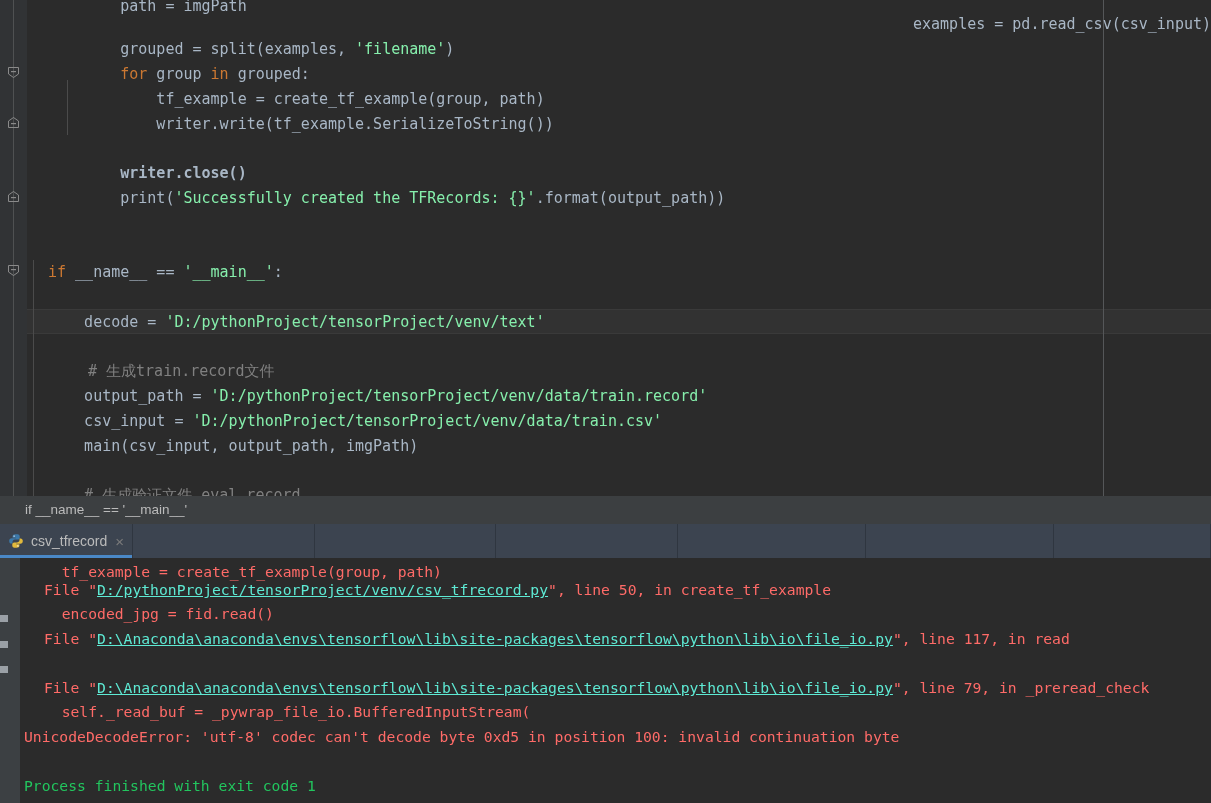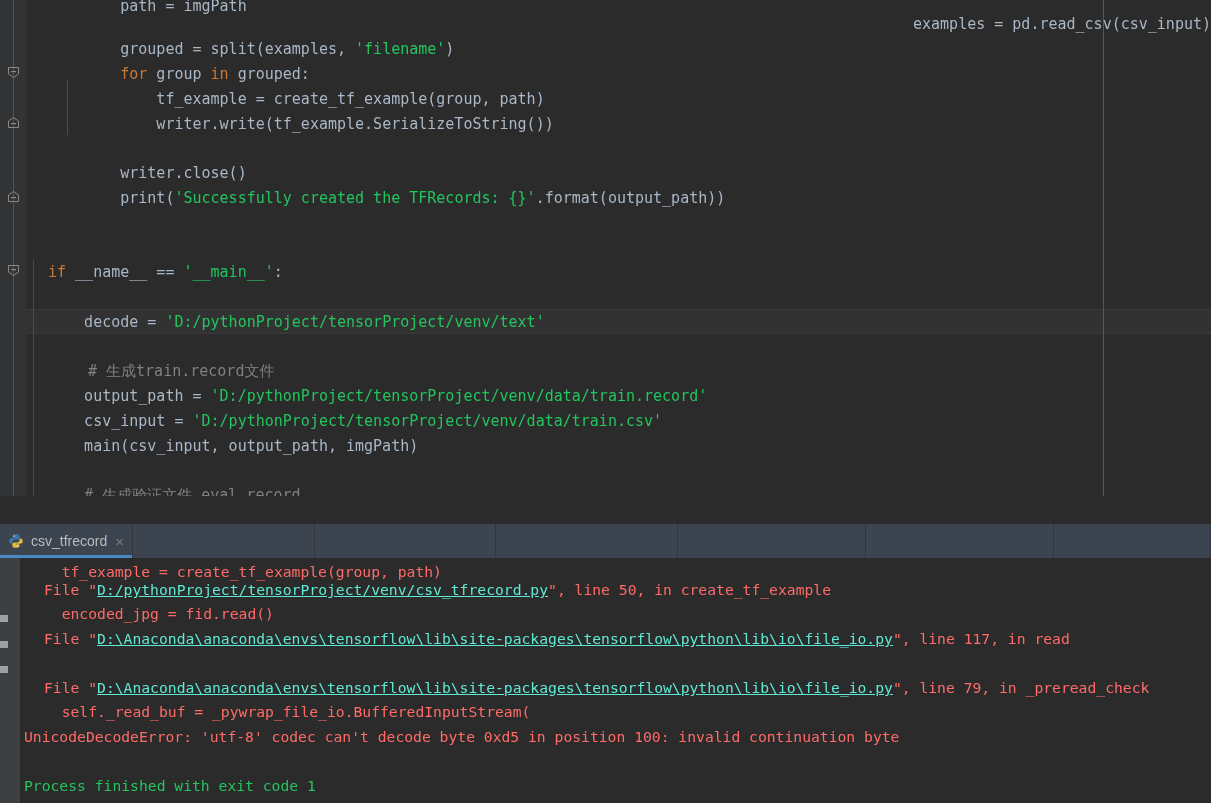--- a/index.html
+++ b/index.html
@@ -47,21 +47,21 @@
     font-family: "DejaVu Sans Mono", monospace;
     font-size: 15px; line-height: 24.7px;
     white-space: pre; color: #a9b7c6;
   }
   .cur-line {
     position: absolute; left: 0; right: 0; height: 25px;
     background: #323232; border-top: 1px solid #3a3a3a; border-bottom: 1px solid #3a3a3a;
   }
 
   .kw  { color: #cc7832; }
-  .str { color: #22c55e; }
+  .str { color: #86efac; }
   .cmt { color: #808080; }
   .id  { color: #a9b7c6; }
 
   
   .breadcrumb {
     position: absolute; left: 0; top: 496px; width: 1211px; height: 28px;
     background: #3c3f41;
     color: #bbbbbb;
     font-family: "Liberation Sans", sans-serif;
     font-size: 13.5px;
@@ -167,38 +167,39 @@
       <div class="indent-guide" style="left:6px; top:260px; height:236px;"></div>
       <div class="indent-guide" style="left:40px; top:80px; height:55px;"></div>
       <div id="code-lines">
           <div class="cline" style="top: -6px;"><span style="margin-left: 93.24px;"><span class="id">path = imgPath</span></span></div>
           <div class="cline" style="top: 12px; text-align: right;"><span style="margin-left: 93.24px;"><span class="id">examples = pd.read_csv(csv_input)</span></span></div>
           <div class="cline" style="top: 37px;"><span style="margin-left: 93.24px;"><span class="id">grouped = split(examples, </span><span class="str">'filename'</span><span class="id">)</span></span></div>
           <div class="cline" style="top: 62px;"><span style="margin-left: 93.24px;"><span class="kw">for </span><span class="id">group </span><span class="kw">in </span><span class="id">grouped:</span></span></div>
           <div class="cline" style="top: 87px;"><span style="margin-left: 129.36px;"><span class="id">tf_example = create_tf_example(group, path)</span></span></div>
           <div class="cline" style="top: 112px;"><span style="margin-left: 129.36px;"><span class="id">writer.write(tf_example.SerializeToString())</span></span></div>
           <div class="cline" style="top: 137px;"><span style="margin-left: 93.24px;"></span></div>
-          <div class="cline" style="top: 161px;"><span style="margin-left: 93.24px;"><span class="id">writer.close()</span></span></div>
+          <div class="cline" style="top: 161px; font-weight: bold;"><span style="margin-left: 93.24px;"><span class="id">writer.close()</span></span></div>
           <div class="cline" style="top: 186px;"><span style="margin-left: 93.24px;"><span class="id">print(</span><span class="str">'Successfully created the TFRecords: {}'</span><span class="id">.format(output_path))</span></span></div>
           <div class="cline" style="top: 211px;"><span style="margin-left: 93.24px;"></span></div>
           <div class="cline" style="top: 236px;"><span style="margin-left: 93.24px;"></span></div>
           <div class="cline" style="top: 260px;"><span style="margin-left: 21px;"><span class="kw">if </span><span class="id">__name__ == </span><span class="str">'__main__'</span><span class="id">:</span></span></div>
           <div class="cline" style="top: 285px;"><span style="margin-left: 57.12px;"></span></div>
           <div class="cline" style="top: 310px;"><span style="margin-left: 57.12px;"><span class="id">decode = </span><span class="str">'D:/pythonProject/tensorProject/venv/text'</span></span></div>
           <div class="cline" style="top: 335px;"><span style="margin-left: 57.12px;"></span></div>
           <div class="cline" style="top: 359px;"><span style="margin-left: 61px;"><span class="cmt"># 生成train.record文件</span></span></div>
           <div class="cline" style="top: 384px;"><span style="margin-left: 57.12px;"><span class="id">output_path = </span><span class="str">'D:/pythonProject/tensorProject/venv/data/train.record'</span></span></div>
           <div class="cline" style="top: 409px;"><span style="margin-left: 57.12px;"><span class="id">csv_input = </span><span class="str">'D:/pythonProject/tensorProject/venv/data/train.csv'</span></span></div>
           <div class="cline" style="top: 434px;"><span style="margin-left: 57.12px;"><span class="id">main(csv_input, output_path, imgPath)</span></span></div>
           <div class="cline" style="top: 459px;"><span style="margin-left: 57.12px;"></span></div>
           <div class="cline" style="top: 483px;"><span style="margin-left: 57.12px;"><span class="cmt"># 生成验证文件 eval.record</span></span></div>
         </div>
     </div>
   </div>
 
+  <div class="breadcrumb">if __name__ == '__main__'</div>
 
   <div class="tabbar" id="tabbar">
       <div class="tab active" style="width: 135px;">
         <span class="py-icon"><svg width="16" height="16" viewBox="0 0 16 16">
             <path d="M7.6 1.2c-2 0-3 .7-3 2v1.6h3.2v.5H3.5c-1.3 0-2.3.8-2.3 2.6 0 1.7.9 2.7 2.2 2.7h1.1V8.9c0-1.3 1.1-2.3 2.4-2.3h2.9c1.1 0 1.9-.8 1.9-1.9V3.2c0-1.1-1-2-2.1-2H7.6z" fill="#3c78a8"></path>
             <circle cx="6.1" cy="3.1" r=".72" fill="#ffffff"></circle>
             <path d="M8.4 14.8c2 0 3-.7 3-2v-1.6H8.2v-.5h4.3c1.3 0 2.3-.8 2.3-2.6 0-1.7-.9-2.7-2.2-2.7h-1.1v1.7c0 1.3-1.1 2.3-2.4 2.3H6.2c-1.1 0-1.9.8-1.9 1.9v1.5c0 1.1 1 2 2.1 2h2z" fill="#e1b93c"></path>
             <circle cx="9.9" cy="12.9" r=".72" fill="#ffffff"></circle>
           </svg></span>
         <span>csv_tfrecord</span>

